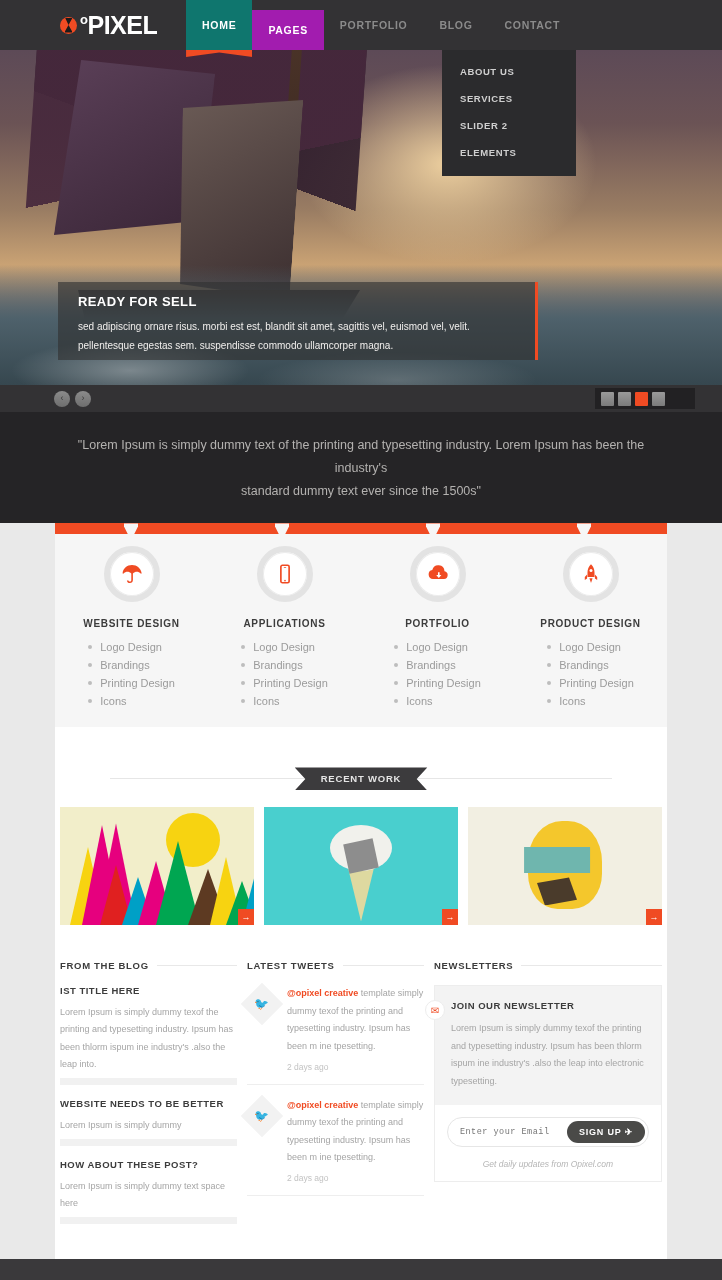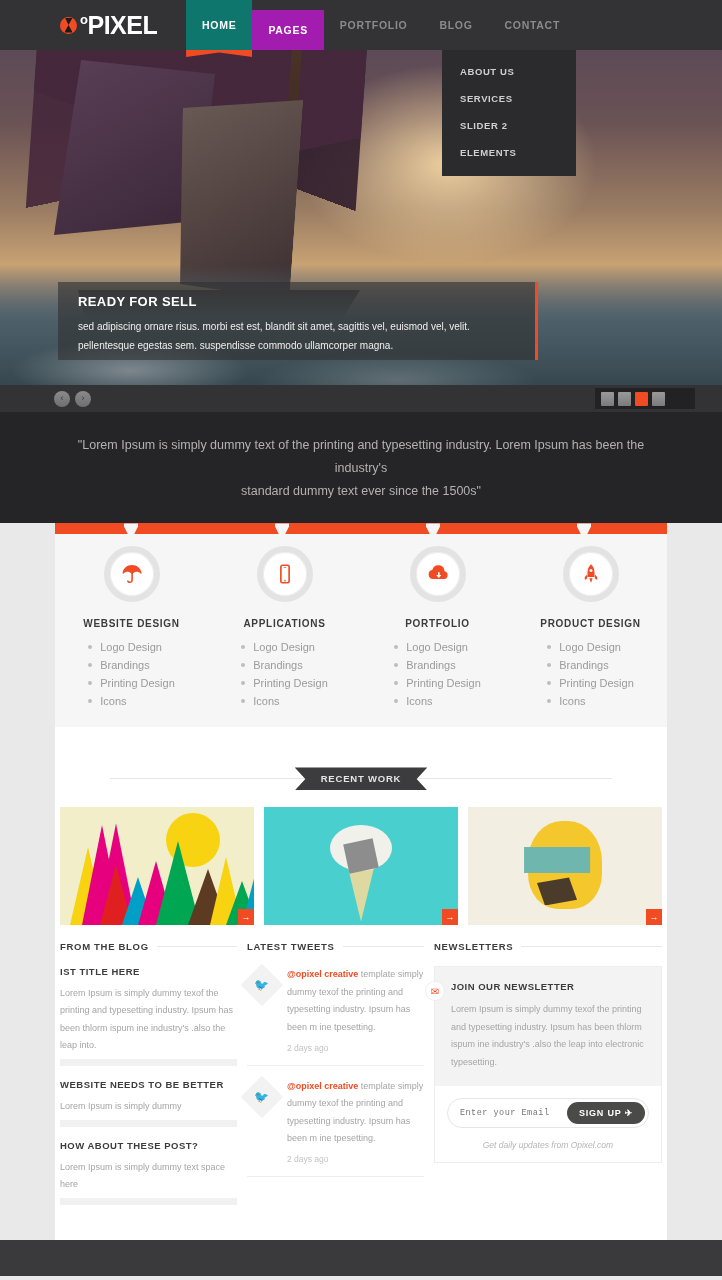--- a/index.html
+++ b/index.html
@@ -196,21 +196,21 @@
   .w2 .cone { position:absolute; left:50%; top:52px; transform:translateX(-50%); width:30px; height:62px; background:#ded9a0; clip-path:polygon(0 0,100% 0,50% 100%); }
   .w2 .scoop { position:absolute; left:50%; top:18px; transform:translateX(-50%); width:62px; height:46px; border-radius:50%; background:#f1f1ec; }
   .w2 .face { position:absolute; left:50%; top:34px; transform:translateX(-50%) rotate(-12deg); width:30px; height:30px; background:#8d8d8d; }
   .w3 { background:#f2efe2; }
   .w3 .head { position:absolute; left:50%; top:14px; transform:translateX(-50%); width:74px; height:88px; border-radius:46% 46% 40% 40%; background:#f4c72c; }
   .w3 .teal { position:absolute; left:50%; top:40px; transform:translateX(-62%); width:66px; height:26px; background:#6fb6ae; }
   .w3 .brown { position:absolute; left:50%; top:70px; transform:translateX(-70%); width:40px; height:28px; background:#4a3b2b; clip-path:polygon(0 20%,80% 0,100% 80%,20% 100%); }
 
   
   .bot { display:flex; gap:10px; padding:16px 5px 22px; background:#fff; }
-  .bcol { flex:1; }
+  .bcol { flex:1;margin-top:19px; }
   .bhead {
     display:flex; align-items:center; gap:8px; margin-bottom:14px;
   }
   .bhead h4 {
     font-size:9.5px; font-weight:bold; color:#3c3c3c; letter-spacing:.7px; white-space:nowrap;
   }
   .bhead .ln { flex:1; border-top:1px solid #e8e8e8; }
   .post { margin-bottom:13px; }
   .post h5 { font-size:9.5px; font-weight:bold; color:#3c3c3c; letter-spacing:.5px; margin-bottom:8px; }
   .post p { font-size:9px; color:#a5a5a5; line-height:1.9; }

